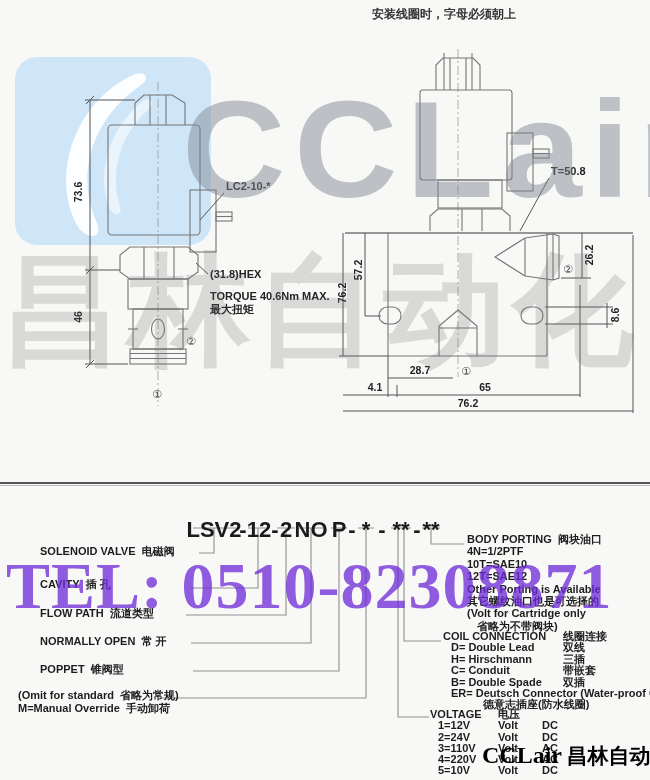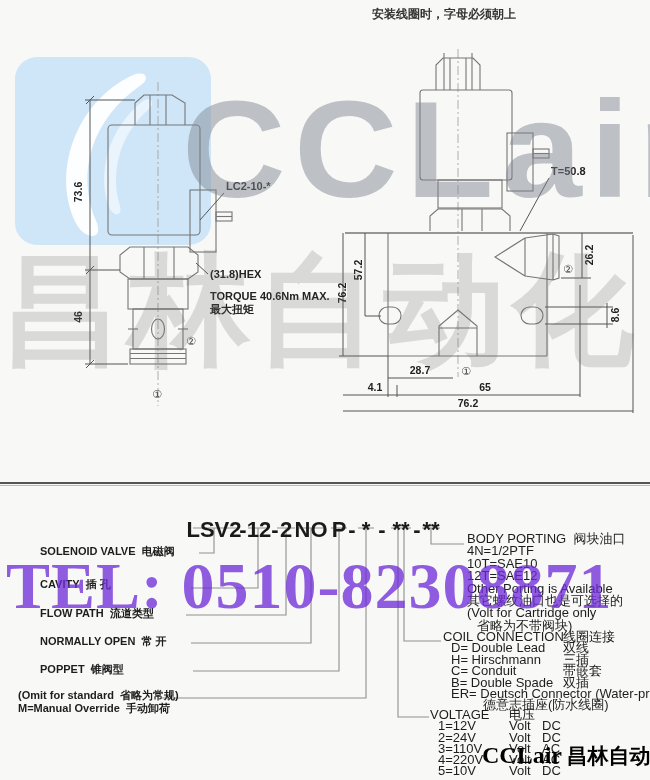--- a/index.html
+++ b/index.html
@@ -29,26 +29,26 @@
   .svg-leaders{left:0px;top:480px;z-index:2;}
   .dim{font:bold 10.5px "Liberation Sans",sans-serif;fill:#222;}
   .lbl{font:bold 11px "Liberation Sans",sans-serif;fill:#222;}
   .portnum{font:11px "DejaVu Sans",sans-serif;fill:#444;}
   
   .code-row{position:absolute;left:0;top:501px;width:650px;height:22px;z-index:3;}
   .tk{position:absolute;top:16px;transform:translateX(-50%);font-weight:bold;font-size:22px;color:#1a1a1a;white-space:pre;}
   
   .co{position:absolute;z-index:3;font-size:11px;font-weight:bold;color:#1d1d1d;line-height:13px;white-space:nowrap;}
   .co-right{text-align:left;}
-  .rblock{position:absolute;z-index:3;font-size:13px;font-weight:normal;color:#1d1d1d;white-space:nowrap;}
+  .rblock{position:absolute;z-index:3;font-size:11px;font-weight:bold;color:#1d1d1d;white-space:nowrap;}
   .rblock .ln{line-height:12.4px;}
   .coil-row{position:relative;line-height:11.4px;padding-left:8px;}
   .coil-cn{position:absolute;left:120px;top:0;}
   .volt-row{position:relative;line-height:11.3px;padding-left:8px;}
-  .volt-u{position:absolute;left:79px;top:0;}
+  .volt-u{position:absolute;left:68px;top:0;}
   .volt-t{position:absolute;left:112px;top:0;}
   .footer-brand{position:absolute;left:482px;top:742px;z-index:6;color:#000;white-space:nowrap;}
   .footer-brand .fb-latin{font-family:"Liberation Serif",serif;font-weight:bold;font-size:24px;}
   .footer-brand .fb-cn{font-weight:bold;font-size:21px;}
 </style>
 </head>
 <body>
 
 <div class="page">
 

